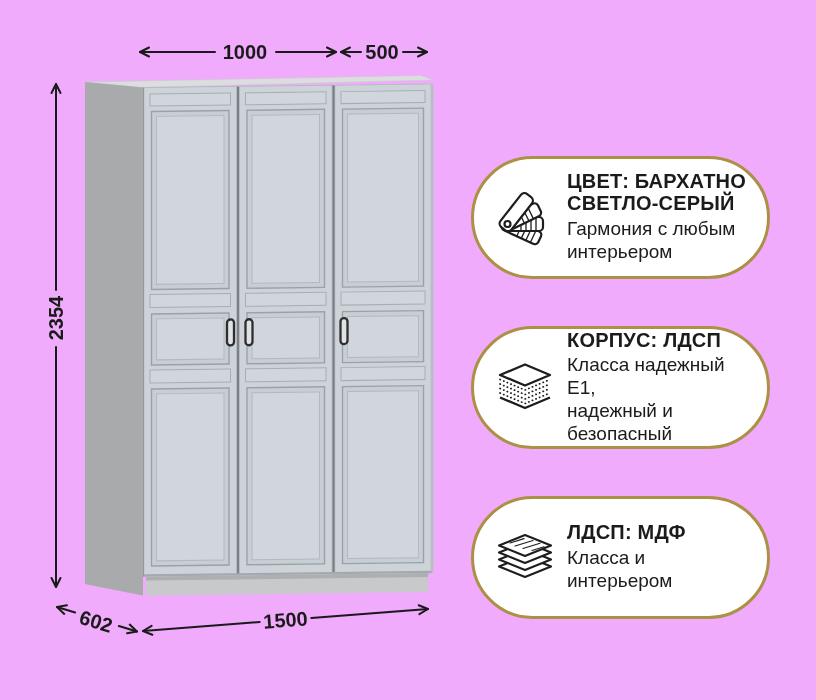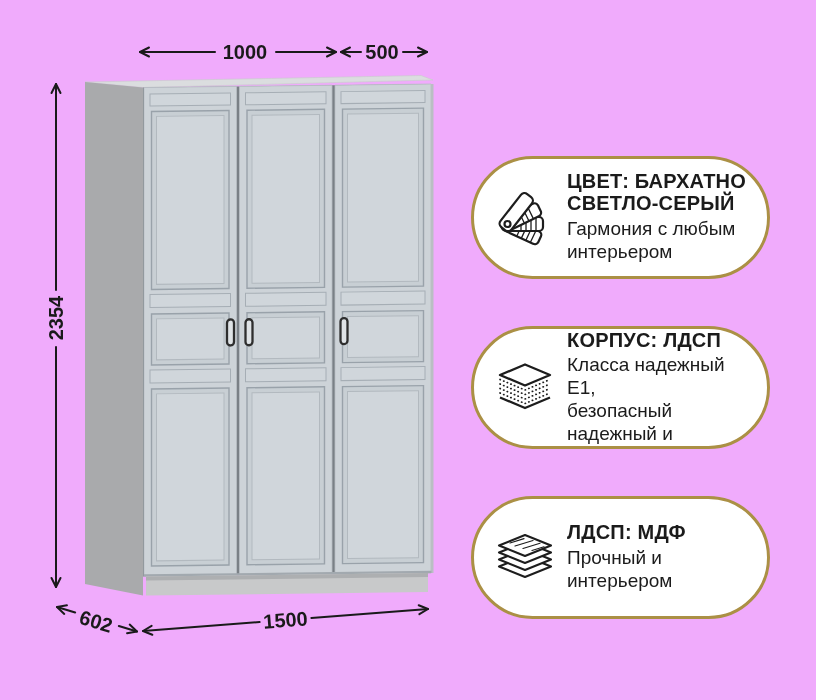--- a/index.html
+++ b/index.html
@@ -171,22 +171,22 @@
         <path d="M4,34 L29,44.5 L54,34"></path>
       </g>
       <path d="M4,38.5 L29,49 L54,38.5" fill="none" stroke="#1d1d1d" stroke-width="2.3" stroke-linejoin="round"></path>
     </svg>
     <div class="badge-text">
       <div class="badge-title">
         <span class="line">КОРПУС: ЛДСП</span>
       </div>
       <div class="badge-sub">
         <span class="line">Класса надежный Е1,</span>
+        <span class="line">надежный и</span>
         <span class="line">безопасный</span>
-        <span class="line">надежный и</span>
       </div>
     </div>
   </div>
 
   <div class="badge badge-3">
     <svg class="badge-icon" viewBox="0 0 58 58">
       <g fill="#ffffff" stroke="#1d1d1d" stroke-width="2.1" stroke-linejoin="round">
         <polygon points="29,27 55,37.5 29,48 3,37.5"></polygon>
         <polygon points="29,20 55,30.5 29,41 3,30.5"></polygon>
         <polygon points="29,13 55,23.5 29,34 3,23.5"></polygon>
@@ -197,19 +197,19 @@
         <path d="M19,17 L37,11.5"></path>
         <path d="M27,19.5 L44,14.2"></path>
         <path d="M36,21.5 L48,17.8"></path>
       </g>
     </svg>
     <div class="badge-text">
       <div class="badge-title">
         <span class="line">ЛДСП: МДФ</span>
       </div>
       <div class="badge-sub">
-        <span class="line">Прочный и</span>
+        <span class="line">Класса и</span>
         <span class="line">интерьером</span>
       </div>
     </div>
   </div>
 
 </div>
 
 </body></html>

